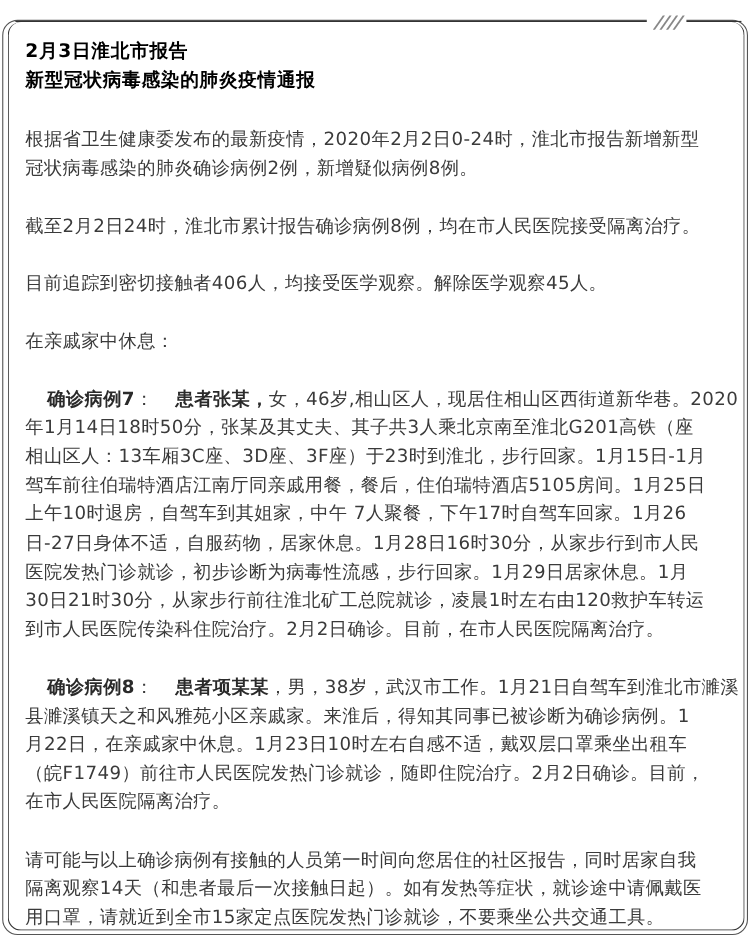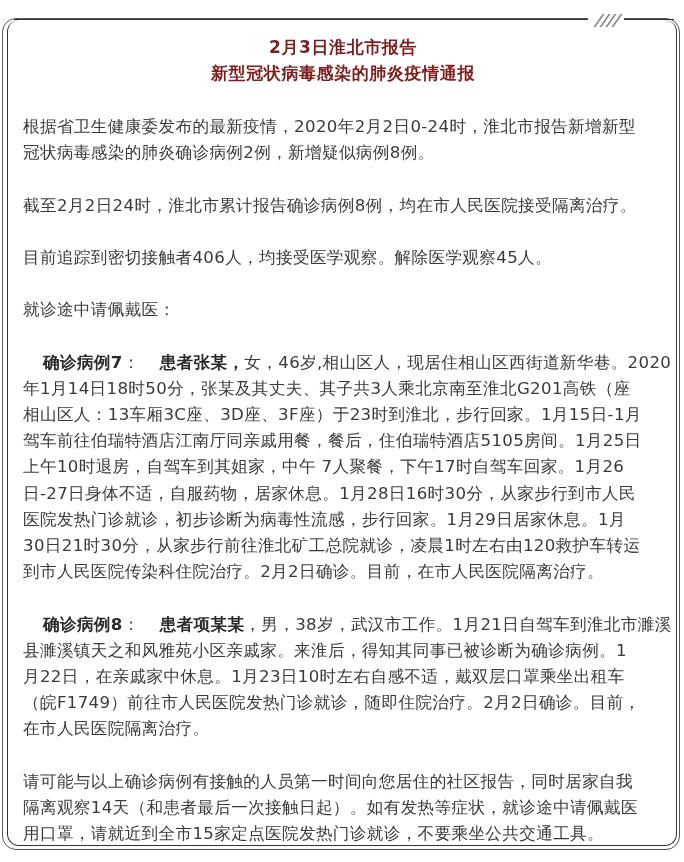--- a/index.html
+++ b/index.html
@@ -63,22 +63,21 @@
     position: absolute;
     left: 23px;
     top: 34px;
     width: 640px;
     color: #3a3a3a;
     font-size: 16.6px;
     line-height: 26.2px;
     letter-spacing: 0.35px;
   }
   .title {
-    text-align: center;
-    color: #7f1d1d;
+    color: #000000;
     font-weight: bold;
     font-size: 17px;
     line-height: 26px;
     margin: 0 0 0 0;
     letter-spacing: 0.6px;
   }
   .title div { height: 26px; }
   .para {
     margin: 0;
     white-space: nowrap;
@@ -119,21 +118,21 @@
     <span class="ln">截至2月2日24时，淮北市累计报告确诊病例8例，均在市人民医院接受隔离治疗。</span>
   </div>
   <div class="gap"></div>
 
   <div class="para">
     <span class="ln">目前追踪到密切接触者406人，均接受医学观察。解除医学观察45人。</span>
   </div>
   <div class="gap"></div>
 
   <div class="para">
-    <span class="ln">就诊途中请佩戴医：</span>
+    <span class="ln">在亲戚家中休息：</span>
   </div>
   <div class="gap"></div>
 
   <div class="para">
     <span class="ln"><span class="b">确诊病例7</span><span>：</span><span class="b">患者张某，</span><span>女，46岁,相山区人，现居住相山区西街道新华巷。2020</span></span>
     <span class="ln">年1月14日18时50分，张某及其丈夫、其子共3人乘北京南至淮北G201高铁（座</span>
     <span class="ln">相山区人：13车厢3C座、3D座、3F座）于23时到淮北，步行回家。1月15日-1月</span>
     <span class="ln">驾车前往伯瑞特酒店江南厅同亲戚用餐，餐后，住伯瑞特酒店5105房间。1月25日</span>
     <span class="ln">上午10时退房，自驾车到其姐家，中午 7人聚餐，下午17时自驾车回家。1月26</span>
     <span class="ln">日-27日身体不适，自服药物，居家休息。1月28日16时30分，从家步行到市人民</span>

